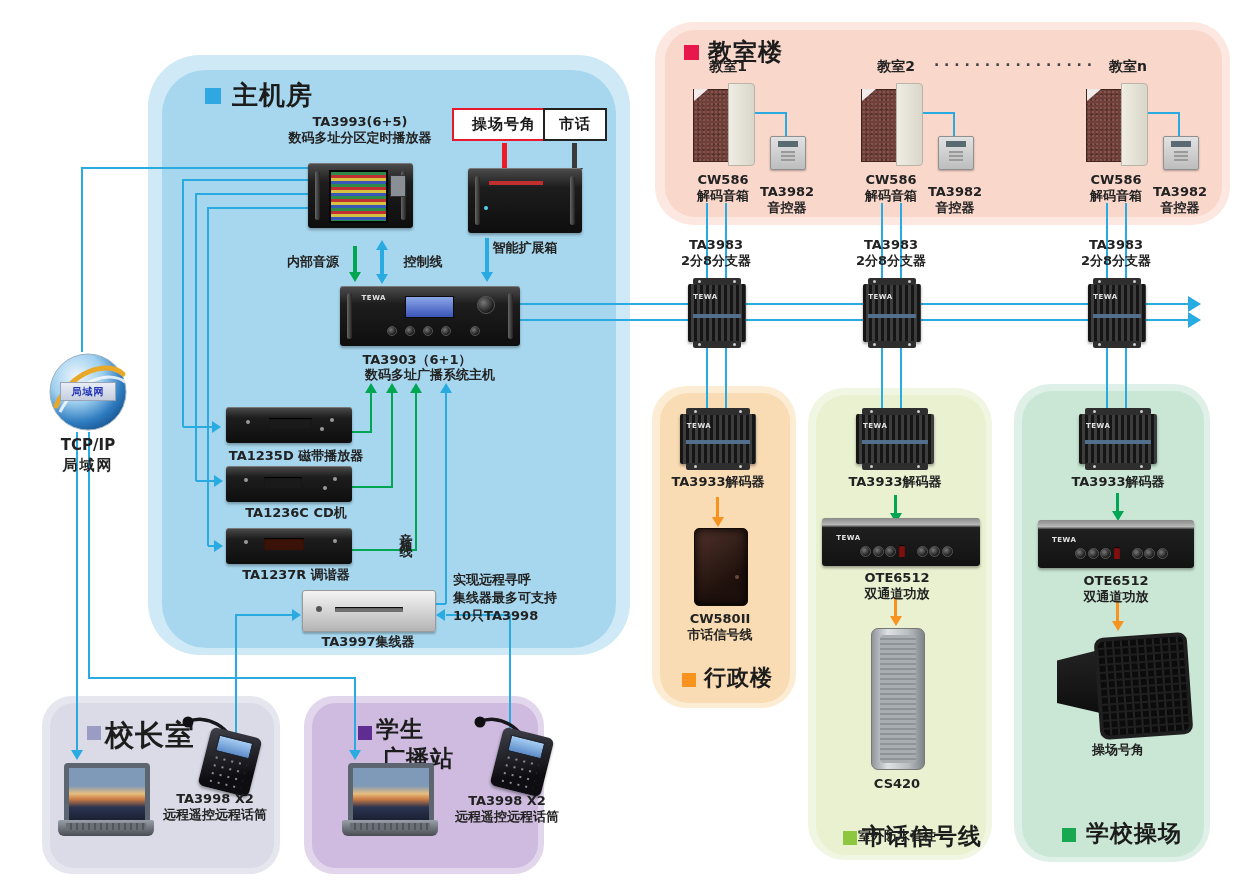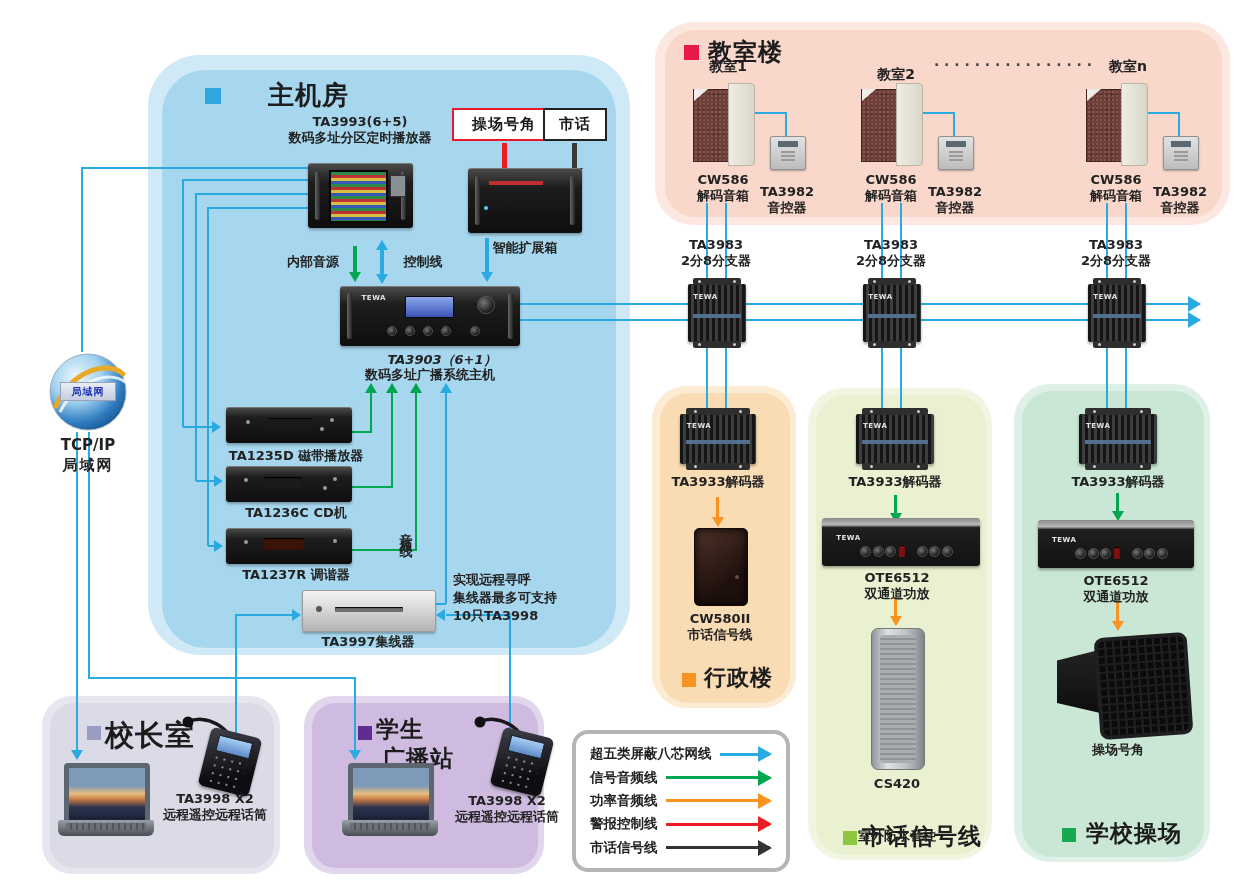--- a/index.html
+++ b/index.html
@@ -200,21 +200,21 @@
   <div class="vl bg" style="left:894px;top:495px;height:20px;width:3px;"></div>
   <div class="ah ah-d cg" style="left:890px;top:513px;"></div>
   <div class="vl bo" style="left:894px;top:598px;height:20px;width:3px;"></div>
   <div class="ah ah-d co" style="left:890px;top:616px;"></div>
   <div class="vl bg" style="left:1116px;top:493px;height:20px;width:3px;"></div>
   <div class="ah ah-d cg" style="left:1112px;top:511px;"></div>
   <div class="vl bo" style="left:1116px;top:601px;height:22px;width:3px;"></div>
   <div class="ah ah-d co" style="left:1112px;top:621px;"></div>
 
   <div class="sq" style="left:205px;top:88px;background:#2fa8e1;width:16px;height:16px;"></div>
-  <div class="ztitle" style="left:232px;top:78px;font-size:26px;margin-left:36px;">主机房</div>
+  <div class="ztitle" style="left:232px;top:78px;font-size:26px;">主机房</div>
 
   <div class="sq" style="left:684px;top:45px;background:#e8174c;"></div>
   <div class="ztitle" style="left:708px;top:36px;font-size:24px;">教室楼</div>
 
   <div class="sq" style="left:682px;top:673px;background:#f7931e;width:14px;height:14px;"></div>
   <div class="ztitle" style="left:704px;top:663px;font-size:22px;">行政楼</div>
 
   <div class="sq" style="left:843px;top:831px;background:#8dc63f;width:14px;height:14px;"></div>
   <div class="ztitle" style="left:862px;top:821px;font-size:23px;">市话信号线</div>
 
@@ -260,21 +260,21 @@
       <span class="hndl r"></span>
     <span class="devlogo" style="left:12%;top:14%;">TEWA</span>
     <span class="lcd" style="left:36%;top:16%;width:26%;height:34%;"></span>
     <span class="knob" style="right:14%;top:16%;width:16px;height:16px;"></span>
     <span class="knob" style="left:26%;bottom:16%;width:8px;height:8px;"></span>
     <span class="knob" style="left:36%;bottom:16%;width:8px;height:8px;"></span>
     <span class="knob" style="left:46%;bottom:16%;width:8px;height:8px;"></span>
     <span class="knob" style="left:56%;bottom:16%;width:8px;height:8px;"></span>
     <span class="knob" style="left:72%;bottom:16%;width:8px;height:8px;"></span>
   </div>
-  <div class="lbl" style="left:372px;top:352px;width:140px;font-style:italic;">TA3903（6+1）</div>
+  <div class="lbl" style="left:347px;top:352px;width:140px;">TA3903（6+1）</div>
   <div class="lbl" style="left:355px;top:367px;width:150px;">数码多址广播系统主机</div>
 
   <div class="dev rack" style="left:226px;top:407px;width:126px;height:36px;">
     <span class="slot" style="left:34%;top:30%;width:34%;height:28%;"></span>
     <span class="dot" style="left:16%;top:35%;width:4px;height:4px;"></span>
     <span class="dot" style="right:14%;top:30%;width:4px;height:4px;"></span>
     <span class="dot" style="right:22%;top:55%;width:4px;height:4px;"></span>
   </div>
   <div class="lbl" style="left:226px;top:448px;width:140px;">TA1235D 磁带播放器</div>
 
@@ -318,21 +318,21 @@
       <circle cx="40" cy="40" r="38" fill="url(#g1)" stroke="#9ab0c0"></circle>
       <path d="M8 54 C 24 18 60 8 75 22" fill="none" stroke="#e8a828" stroke-width="5" stroke-linecap="round"></path>
       <path d="M12 60 C 28 28 62 18 77 30" fill="none" stroke="#f6f9fc" stroke-width="3" opacity="0.85"></path>
     </svg>
     <div class="gchip">局域网</div>
   </div>
   <div class="lbl" style="left:48px;top:436px;width:80px;font-size:15px;font-weight:bold;">TCP/IP</div>
   <div class="lbl" style="left:48px;top:456px;width:80px;font-size:15px;font-weight:bold;letter-spacing:2px;">局域网</div>
 
   <div class="lbl" style="left:698px;top:58px;width:60px;font-size:14px;">教室1</div>
-  <div class="lbl" style="left:866px;top:58px;width:60px;font-size:14px;margin-top:8px;">教室2</div>
+  <div class="lbl" style="left:866px;top:58px;width:60px;font-size:14px;">教室2</div>
   <div class="lbl" style="left:928px;top:57px;width:170px;font-size:14px;color:#444;">· · · · · · · · · · · · · · · ·</div>
   <div class="lbl" style="left:1098px;top:58px;width:60px;font-size:14px;">教室n</div>
 
   <div class="dev spk586" style="left:693px;top:83px;width:62px;height:87px;">
       <span class="g"></span>
       <span class="s"></span>
     </div>
   <div class="dev spk586" style="left:861px;top:83px;width:62px;height:87px;">
       <span class="g"></span>
       <span class="s"></span>
@@ -484,36 +484,14 @@
       <circle cx="10" cy="12" r="5.5" fill="#101014"></circle>
     </svg>
     <span class="mbody">
         <span class="mlcd"></span>
         <span class="mbtns"></span>
       </span>
   </div>
   <div class="lbl" style="left:462px;top:793px;width:90px;">TA3998 X2</div>
   <div class="lbl" style="left:450px;top:809px;width:114px;">远程遥控远程话筒</div>
 
-  <div id="legend">
-    <div class="legrow lg0">
-      <span class="ltext">超五类屏蔽八芯网线</span>
-      <span class="legline"></span>
-    </div>
-    <div class="legrow lg1">
-      <span class="ltext">信号音频线</span>
-      <span class="legline"></span>
-    </div>
-    <div class="legrow lg2">
-      <span class="ltext">功率音频线</span>
-      <span class="legline"></span>
-    </div>
-    <div class="legrow lg3">
-      <span class="ltext">警报控制线</span>
-      <span class="legline"></span>
-    </div>
-    <div class="legrow lg4">
-      <span class="ltext">市话信号线</span>
-      <span class="legline"></span>
-    </div>
-  </div>
 
 </div>
 
 </body></html>

